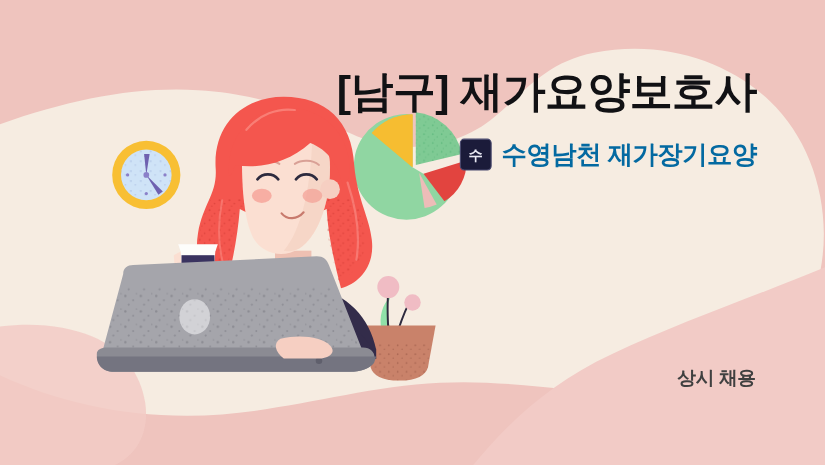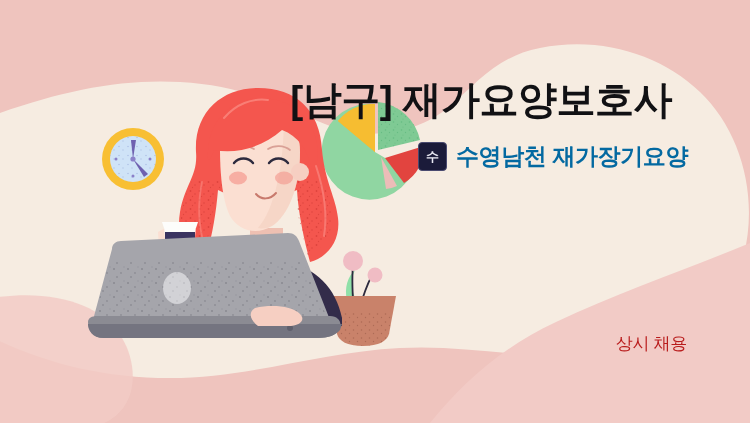--- a/index.html
+++ b/index.html
@@ -26,21 +26,21 @@
     text-align: right;
     z-index: 40;
   }
   #job-title {
     font-size: 39px;
     font-weight: 700;
     color: #111114;
     letter-spacing: -0.5px;
     line-height: 1.15;
     white-space: nowrap;
-    margin: 16px;
+    margin: 0;
   }
   #company-row {
     display: flex;
     align-items: center;
     justify-content: flex-end;
     gap: 9px;
     margin-top: 18px;
   }
   #company-logo {
     width: 29px;
@@ -65,22 +65,22 @@
     font-weight: 700;
     color: #0369a1;
     letter-spacing: -0.4px;
     white-space: nowrap;
   }
   #hiring-status {
     position: absolute;
     right: 63px;
     top: 332px;
     font-size: 17px;
-    font-weight: 400;
-    color: #b91c1c;
+    font-weight: 700;
+    color: #404040;
     letter-spacing: -0.3px;
     z-index: 40;
   }
 </style>
 </head>
 <body>
 
 <div id="banner">
 
   <svg class="art" width="750" height="423" viewBox="0 0 750 423">

